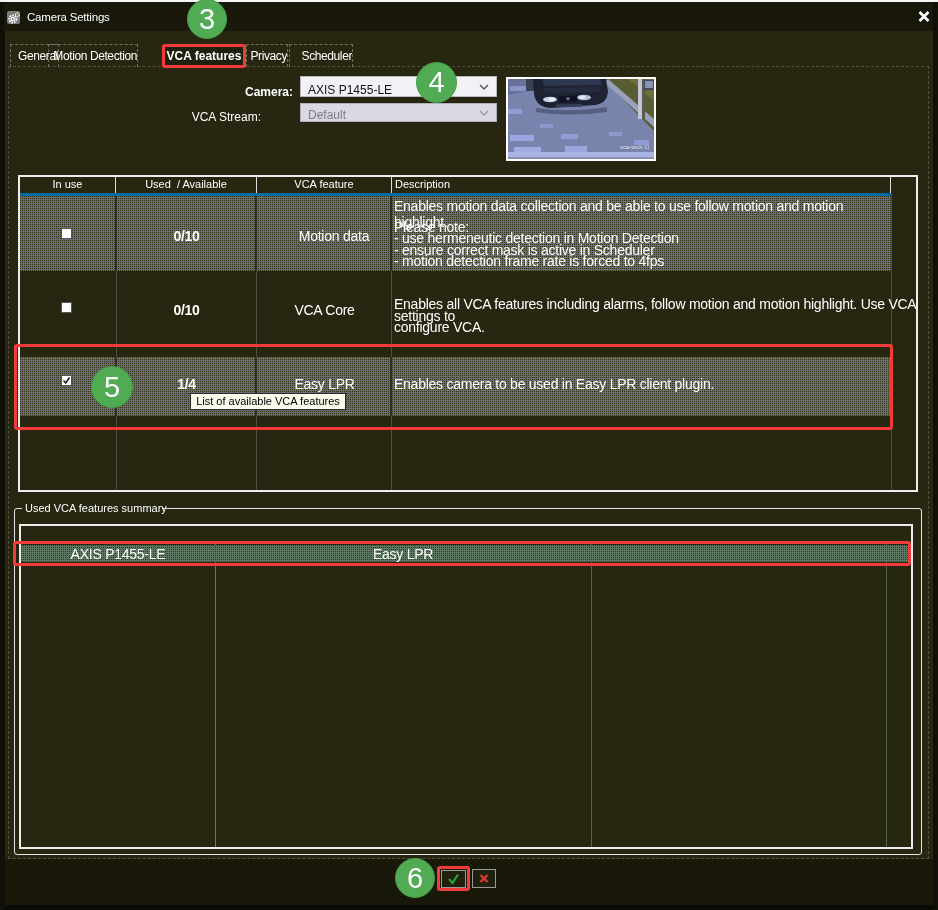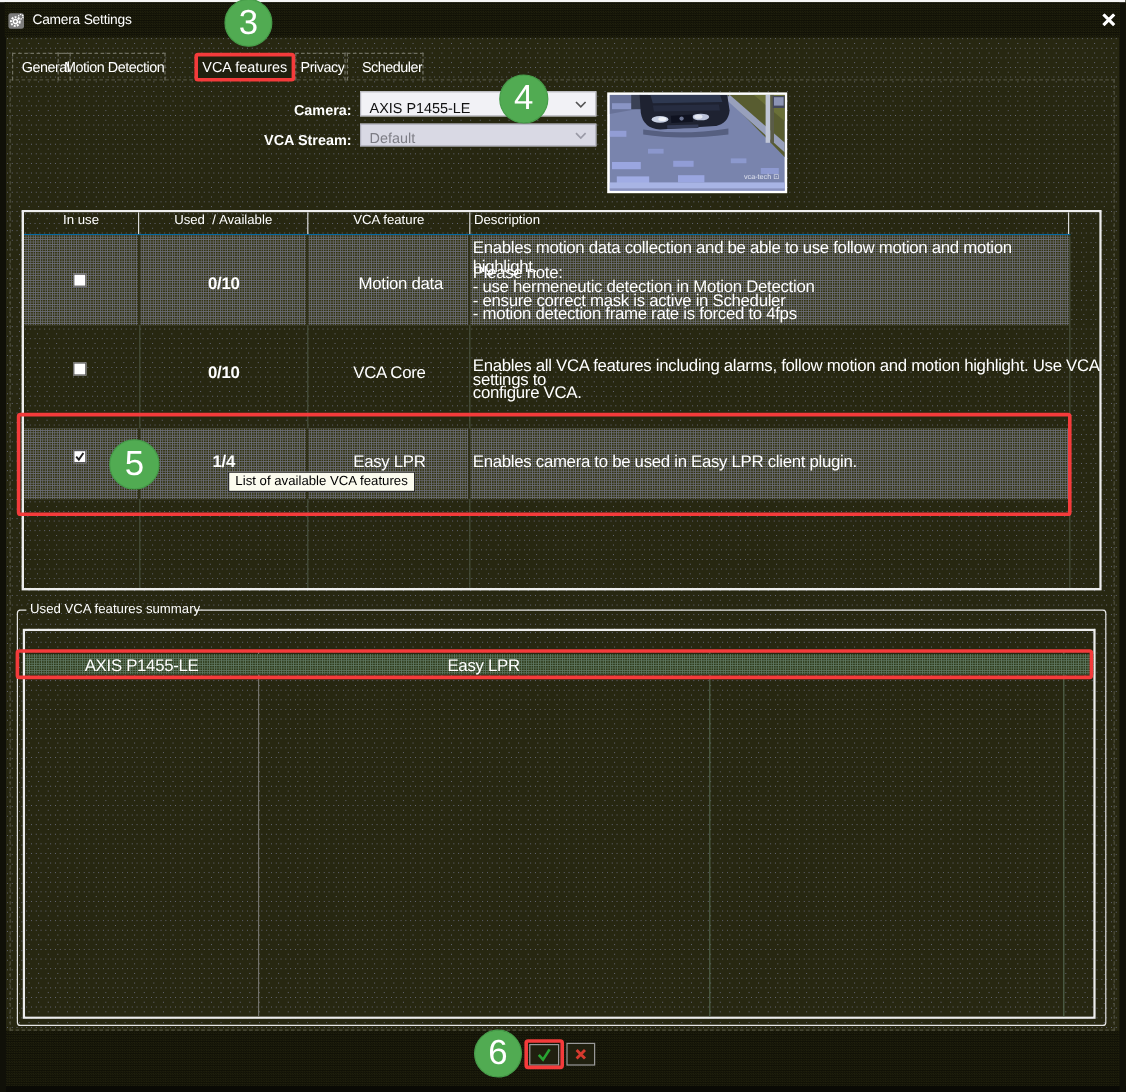--- a/index.html
+++ b/index.html
@@ -53,25 +53,25 @@
 <svg class="abs" style="left:918px;top:11px" width="12" height="11" viewBox="0 0 12 11">
     <path d="M1.5 1 L10.5 10 M10.5 1 L1.5 10" stroke="#fff" stroke-width="2.6"></path>
   </svg>
 
 <div class="abs" style="left:8px;top:66px;width:921px;height:793px;border:1px dashed #50503f"></div>
 <div class="tab" style="left:10px;width:49px;top:44px">General</div>
 <div class="tab" style="left:48px;width:90px;top:44px">Motion Detection</div>
 <div class="tab" style="left:246px;width:42px;top:44px">Privacy</div>
 <div class="tab" style="left:289px;width:64px;top:44px">Scheduler</div>
 <div class="abs redbox" style="left:162px;top:44px;width:84px;height:24px;background:#20200f">
-    <div style="width:100%;height:100%;color:#fff;font-weight:normal;font-size:12px;text-align:center;line-height:18px">VCA features</div>
+    <div style="width:100%;height:100%;color:#fff;font-weight:bold;font-size:12px;text-align:center;line-height:18px">VCA features</div>
   </div>
 
 <div class="abs w" style="right:645px;top:85px;font-size:12px;font-weight:bold">Camera:</div>
-<div class="abs w" style="right:645px;top:110px;font-size:12px;font-weight:bold">VCA Stream:</div>
+<div class="abs w" style="right:677px;top:110px;font-size:12px;font-weight:normal">VCA Stream:</div>
 <div class="abs" style="left:300px;top:76px;width:197px;height:21px;background:#f2f2f6;border:1px solid #b8b8c0">
   <div class="abs" style="left:7px;top:6px;font-size:12px;color:#111">AXIS P1455-LE</div>
   <svg class="abs" style="right:7px;top:7px" width="10" height="6" viewBox="0 0 10 6">
       <path d="M1 1 L5 5 L9 1" fill="none" stroke="#555" stroke-width="1.4"></path>
     </svg>
 </div>
 <div class="abs" style="left:300px;top:103px;width:197px;height:19px;background:#d9d9e4;border:1px solid #b0b0bc">
   <div class="abs" style="left:7px;top:4px;font-size:12px;color:#7d7d85">Default</div>
   <svg class="abs" style="right:7px;top:6px" width="10" height="6" viewBox="0 0 10 6">
       <path d="M1 1 L5 5 L9 1" fill="none" stroke="#9a9aa6" stroke-width="1.4"></path>
@@ -114,21 +114,21 @@
 <rect x="126" y="61" width="15" height="5" fill="#93a0da" opacity=".8"></rect>
 <text x="112" y="70" font-size="6" fill="#dfe2ee" font-family="Liberation Sans">vca-tech ⊡</text>
 <rect x="0" y="73" width="146" height="7" fill="#a8b4e4"></rect>
 <rect x="0" y="78" width="146" height="2" fill="#8890bc"></rect>
 </svg>
 </div>
 
 <div class="abs" style="left:18px;top:175px;width:900px;height:317px;border:2px solid #ededed">
   <div class="abs pagebg" style="left:0;top:0;width:896px;height:313px"></div>
 
-  <div class="abs" style="left:0;top:0;width:872px;height:19px;border-bottom:1px solid #0369a1">
+  <div class="abs" style="left:0;top:0;width:872px;height:19px;border-bottom:3px solid #0369a1">
     <div class="hdrcell" style="left:0;width:96px;line-height:14px;border-right:1px solid #dcdcdc">In use</div>
     <div class="hdrcell" style="left:96px;width:141px;line-height:14px;border-right:1px solid #dcdcdc">Used&nbsp; / Available</div>
     <div class="hdrcell" style="left:237px;width:135px;line-height:14px;border-right:1px solid #dcdcdc">VCA feature</div>
     <div class="hdrcell" style="left:372px;width:499px;line-height:14px;border-right:1px solid #dcdcdc;text-align:left;padding-left:3px">Description</div>
   </div>
 
   <div class="abs" style="left:96px;top:20px;width:1px;height:293px;background:#49523e"></div>
   <div class="abs" style="left:236px;top:20px;width:1px;height:293px;background:#49523e"></div>
   <div class="abs" style="left:371px;top:20px;width:1px;height:293px;background:#49523e"></div>
   <div class="abs" style="left:871px;top:20px;width:1px;height:293px;background:#49523e"></div>

